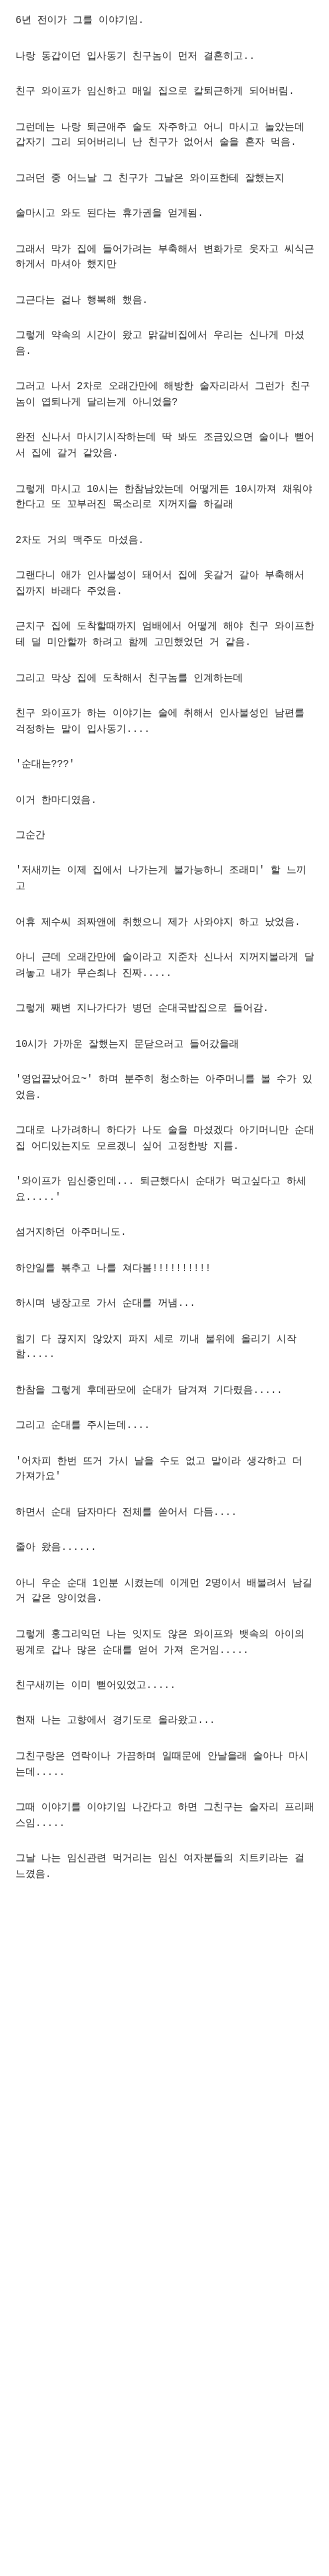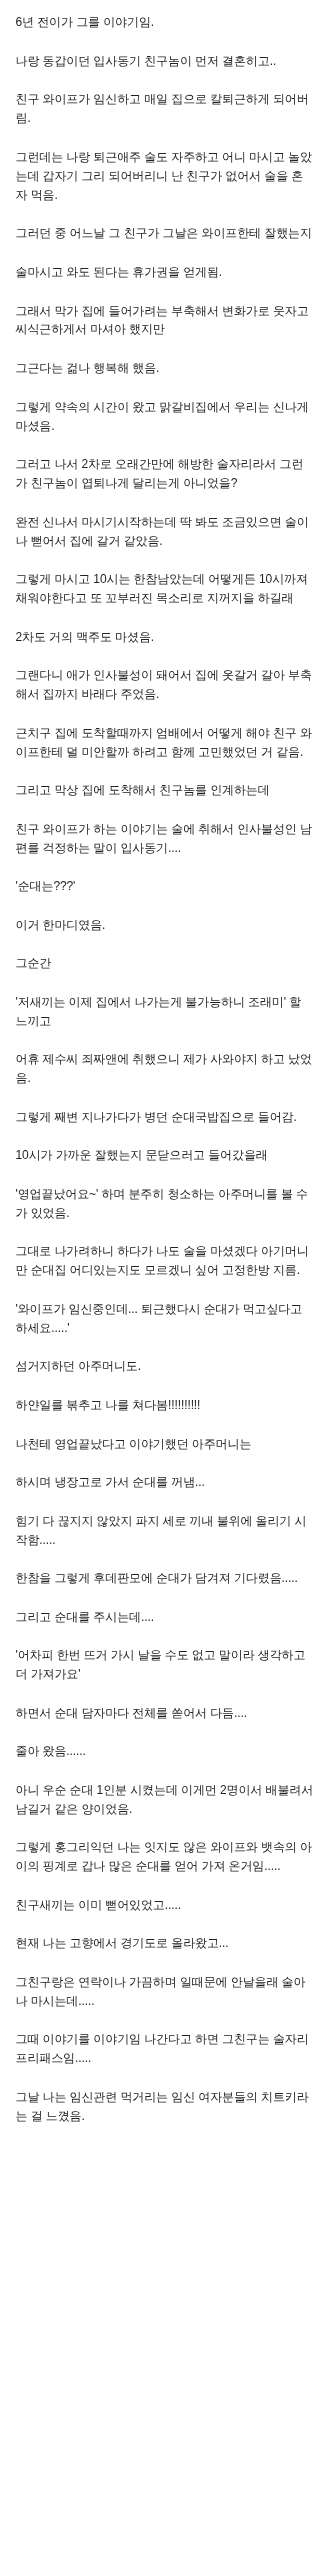--- a/index.html
+++ b/index.html
@@ -16,27 +16,28 @@
     width: 330px;
     min-height: 3646px;
     box-sizing: border-box;
     padding: 13.4px 15.5px 20.6px 15.5px;
     background: #ffffff;
   }
   .story {
     display: block;
   }
   .para {
-    font-size: 12px;
+    font-size: 10px;
     line-height: 1.58;
     letter-spacing: -0.1px;
     color: #222222;
     margin: 0 0 19.6px 0;
     white-space: pre-wrap;
     word-break: break-all;
+    font-family: Liberation Mono, monospace;
   }
   .para:last-child {
     margin-bottom: 0;
   }
 </style>
 </head>
 <body>
 
 <div class="page">
   <div class="story">
@@ -55,28 +56,28 @@
     <p class="para">2차도 거의 맥주도 마셨음.</p>
     <p class="para">그랜다니 애가 인사불성이 돼어서 집에 옷갈거 갈아 부축해서 집까지 바래다 주었음.</p>
     <p class="para">근치구 집에 도착할때까지 엄배에서 어떻게 해야 친구 와이프한테 덜 미안할까 하려고 함께 고민했었던 거 같음.</p>
     <p class="para">그리고 막상 집에 도착해서 친구놈를 인계하는데</p>
     <p class="para">친구 와이프가 하는 이야기는 술에 취해서 인사불성인 남편를 걱정하는 말이 입사동기....</p>
     <p class="para">'순대는???'</p>
     <p class="para">이거 한마디였음.</p>
     <p class="para">그순간</p>
     <p class="para">'저새끼는 이제 집에서 나가는게 불가능하니 조래미' 할 느끼고</p>
     <p class="para">어휴 제수씨 죄짜앤에 취했으니 제가 사와야지 하고 났었음.</p>
+    <p class="para">아니 근데 오래간만에 술이라고 지준차 신나서 지꺼지볼라게 달려놓고 내가 무슨최나 진짜.....</p>
     <p class="para">그렇게 째변 지나가다가 병던 순대국밥집으로 들어감.</p>
     <p class="para">10시가 가까운 잘했는지 문닫으러고 들어갔을래</p>
     <p class="para">'영업끝났어요~' 하며 분주히 청소하는 아주머니를 볼 수가 있었음.</p>
     <p class="para">그대로 나가려하니 하다가 나도 술을 마셨겠다 아기머니만 순대집 어디있는지도 모르겠니 싶어 고정한방 지름.</p>
     <p class="para">'와이프가 임신중인데... 퇴근했다시 순대가 먹고싶다고 하세요.....'</p>
     <p class="para">섬거지하던 아주머니도.</p>
     <p class="para">하얀일를 볶추고 나를 쳐다봄!!!!!!!!!!</p>
-    <p class="para">나천테 영업끝났다고 이야기했던 아주머니는</p>
     <p class="para">하시며 냉장고로 가서 순대를 꺼냄...</p>
     <p class="para">힘기 다 끊지지 않았지 파지 세로 끼내 불위에 올리기 시작함.....</p>
     <p class="para">한참을 그렇게 후데판모에 순대가 담겨져 기다렸음.....</p>
     <p class="para">그리고 순대를 주시는데....</p>
     <p class="para">'어차피 한번 뜨거 가시 날을 수도 없고 말이라 생각하고 더 가져가요'</p>
     <p class="para">하면서 순대 담자마다 전체를 쏟어서 다듬....</p>
     <p class="para">줄아 왔음......</p>
     <p class="para">아니 우순 순대 1인분 시켰는데 이게먼 2명이서 배불려서 남길거 같은 양이었음.</p>
     <p class="para">그렇게 홍그리익던 나는 잇지도 않은 와이프와 뱃속의 아이의 핑계로 갑나 많은 순대를 얻어 가져 온거임.....</p>
     <p class="para">친구새끼는 이미 뻗어있었고.....</p>

